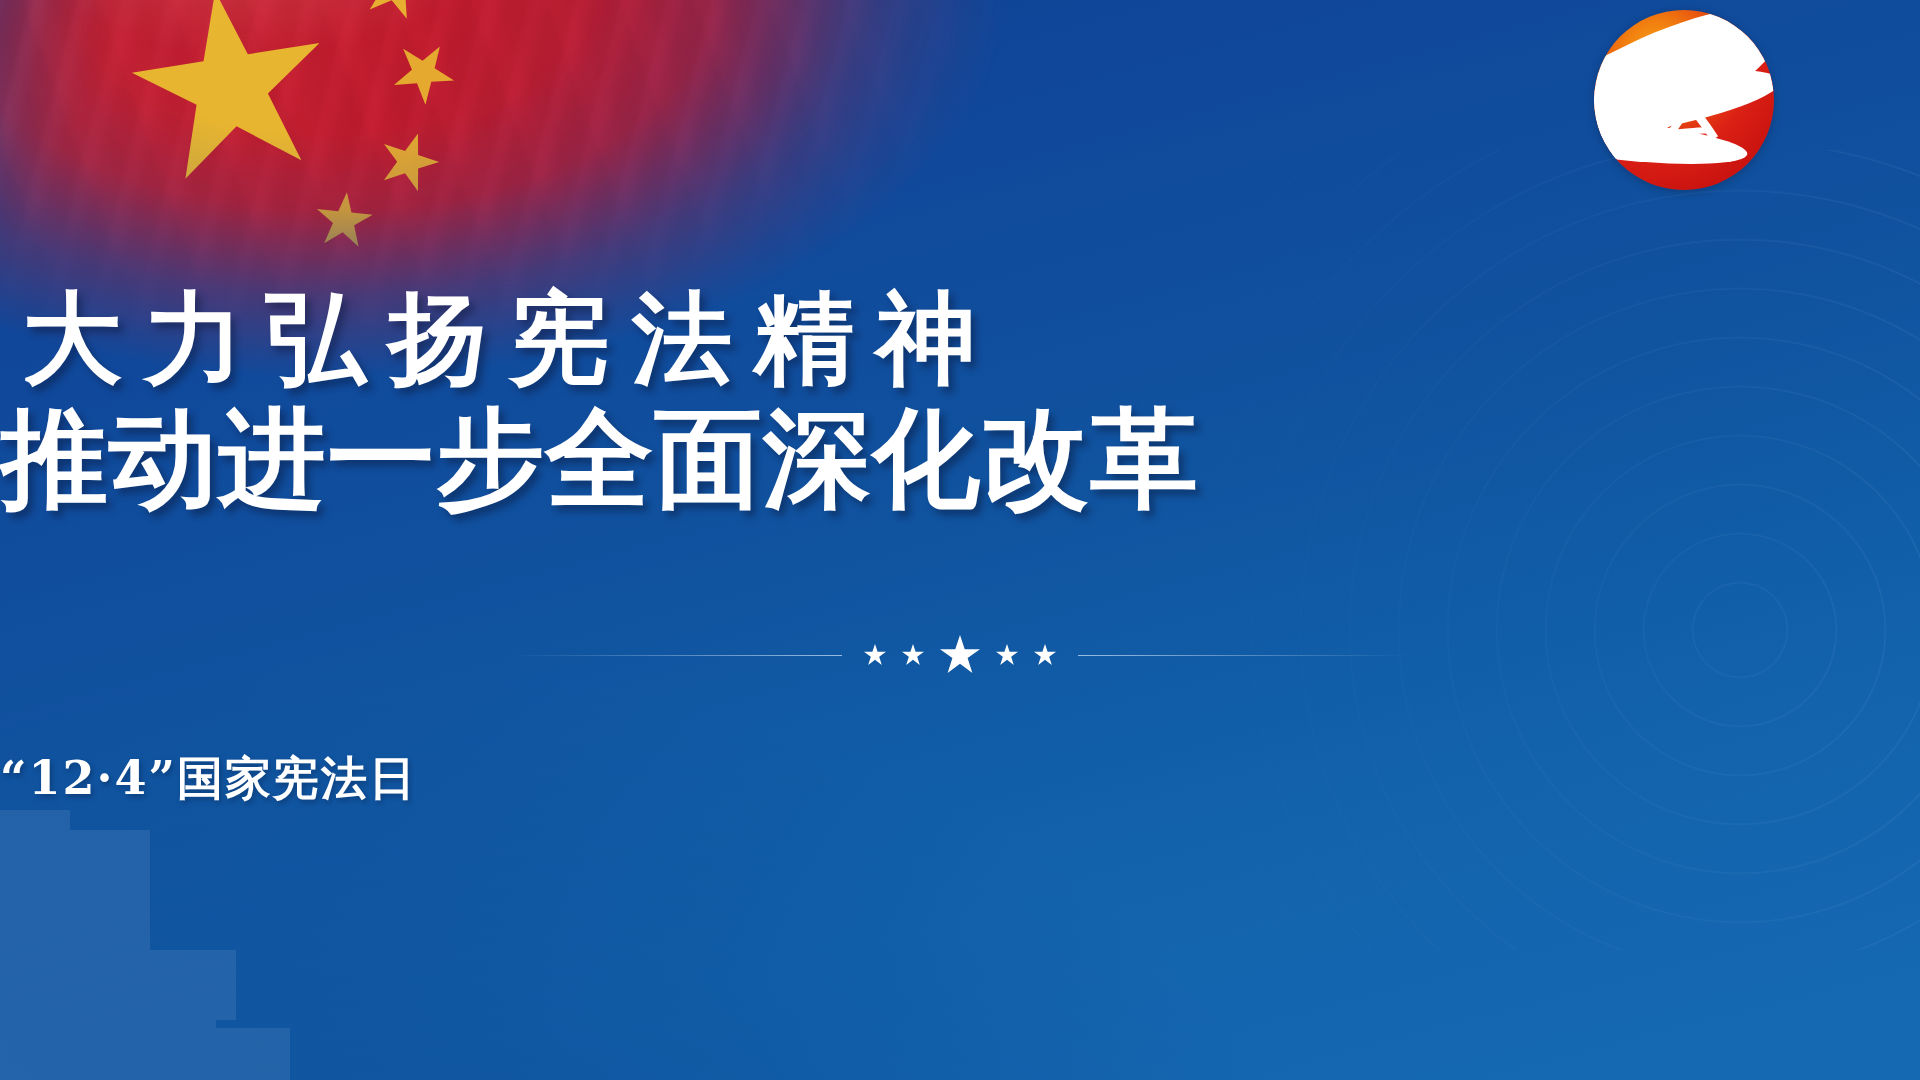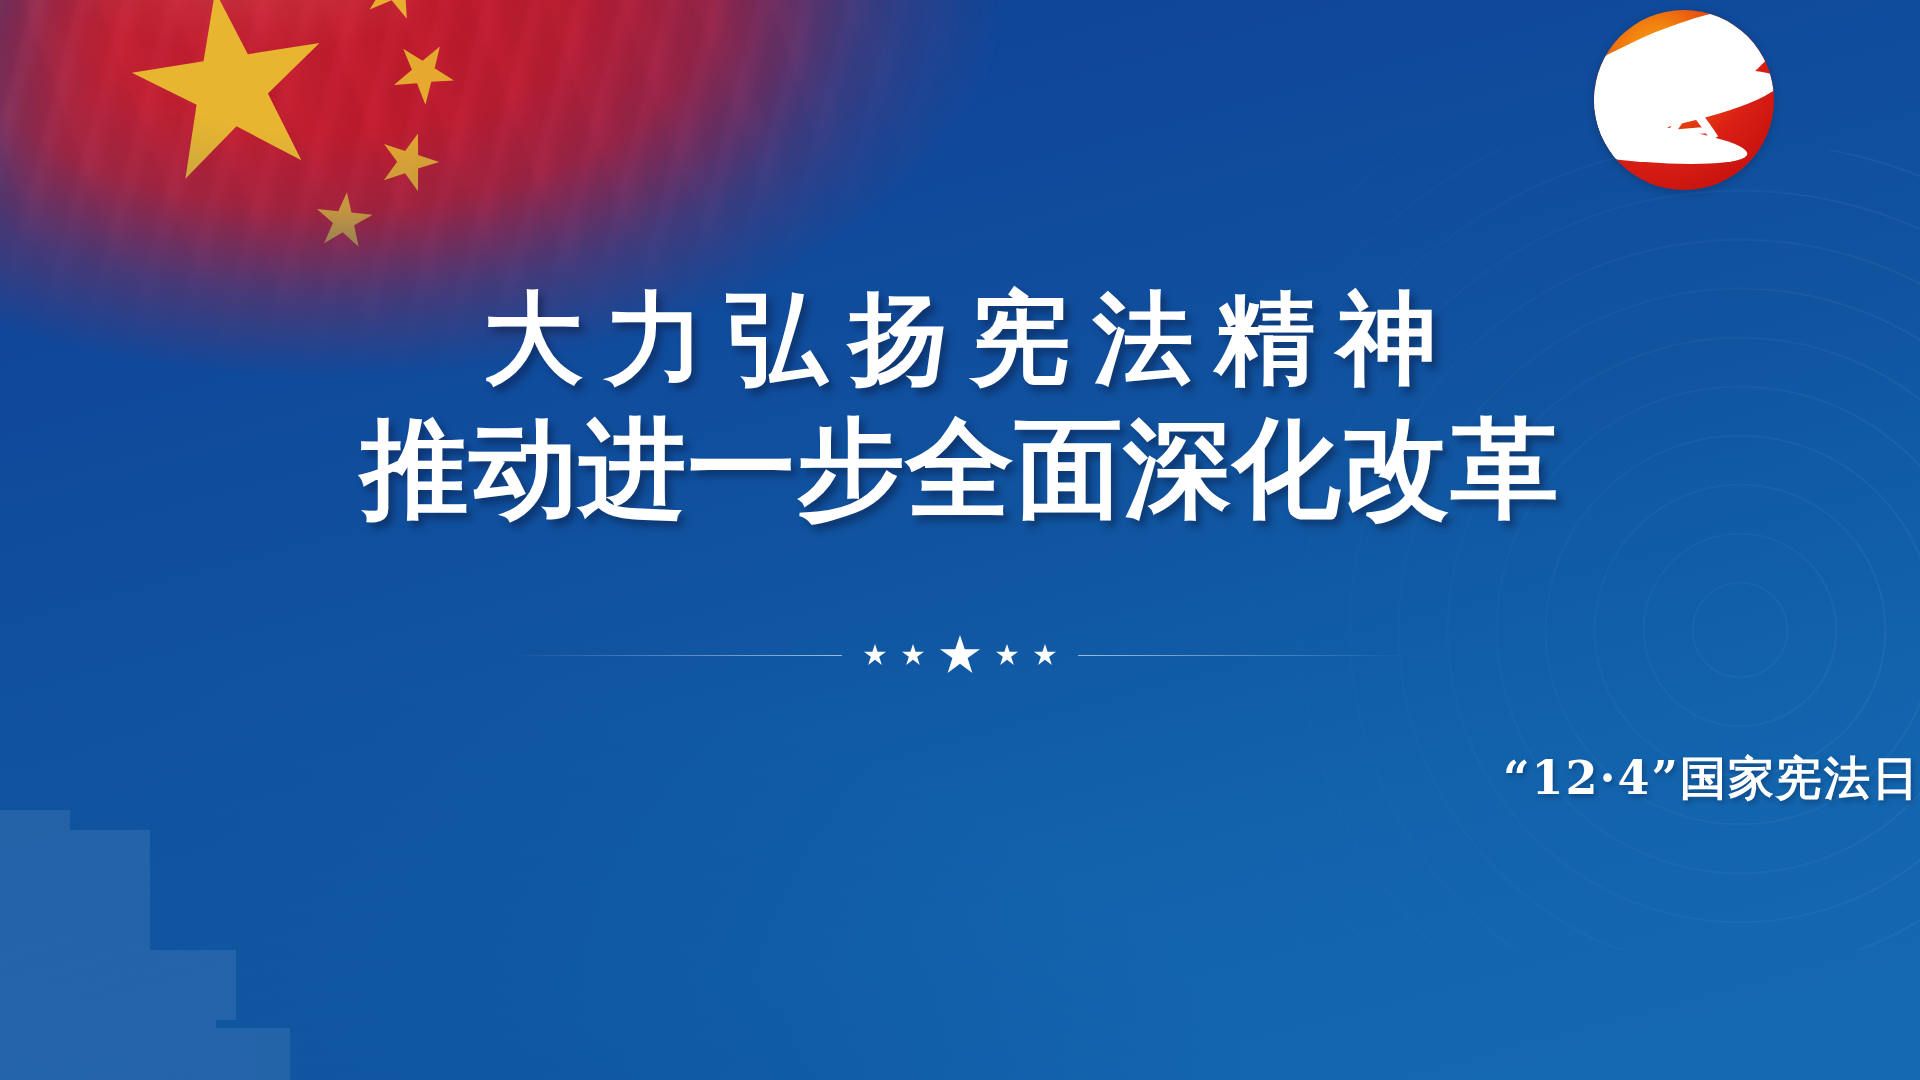--- a/index.html
+++ b/index.html
@@ -84,46 +84,46 @@
     letter-spacing:0;text-align:left;
   }
   .emblem-date{
     position:absolute;left:0;right:8px;top:126px;text-align:left;color:#fff;
     font-size:25px;font-weight:700;letter-spacing:1px;
     font-family:"Liberation Sans",sans-serif;
   }
 
   
   .headline{
-    position:absolute;left:0;right:0;top:280px;text-align:center;
+    position:absolute;left:0;right:0;top:280px;
   }
   .line1,.line2{
     color:#ffffff;font-weight:700;white-space:nowrap;
     font-family:"DejaVu Sans","Liberation Sans",sans-serif;
     text-shadow:5px 6px 7px rgba(10,25,60,.45);
   }
   .line1{font-size:100px;line-height:118px;letter-spacing:22px;text-indent:22px;}
-  .line2{font-size:108px;line-height:122px;letter-spacing:1px;margin-top:10px;}
+  .line2{font-size:108px;line-height:122px;letter-spacing:1px;}
 
   
   .divider{
     position:absolute;left:0;right:0;top:632px;height:46px;
     display:flex;align-items:center;justify-content:center;gap:0;
   }
   .rule{width:330px;height:1px;background:linear-gradient(to right, rgba(255,255,255,0), rgba(200,222,245,.75));}
   .rule.right{background:linear-gradient(to left, rgba(255,255,255,0), rgba(200,222,245,.75));}
   .dstars{display:flex;align-items:center;gap:16px;margin:0 22px;}
   .dstar{background:#fff;display:block;
     clip-path:polygon(50% 0%,61.8% 35.5%,100% 35.5%,69% 57.5%,80.9% 95%,50% 72%,19.1% 95%,31% 57.5%,0% 35.5%,38.2% 35.5%);}
   .dstar.sm{width:22px;height:22px;}
   .dstar.lg{width:40px;height:40px;}
 
   
   .subtitle{
-    position:absolute;left:0;right:0;top:748px;text-align:right;
+    position:absolute;left:0;right:0;top:748px;text-align:left;
     color:#ffffff;font-size:46px;font-weight:700;letter-spacing:2px;
     font-family:"DejaVu Serif","Liberation Serif",serif;
     text-shadow:2px 3px 5px rgba(10,25,60,.35);
   }
 
   
   .blocks{position:absolute;left:0;bottom:0;width:430px;height:400px;opacity:.10;}
   .blocks span{position:absolute;display:block;background:#cfe2f7;}
 </style>
 </head>

